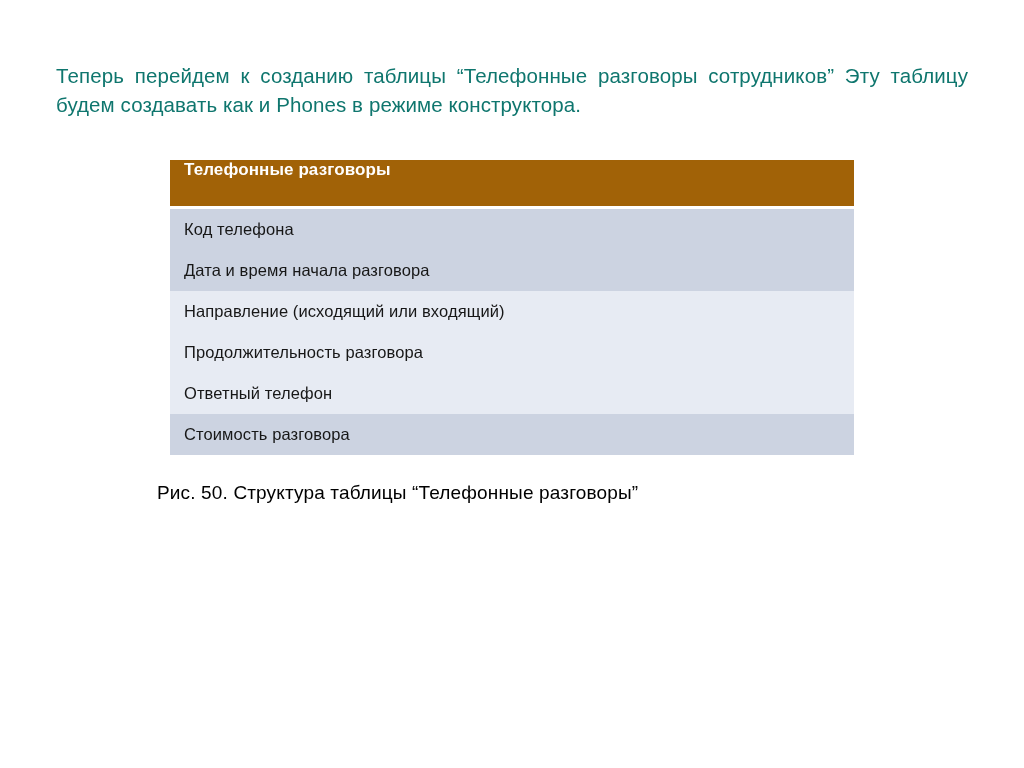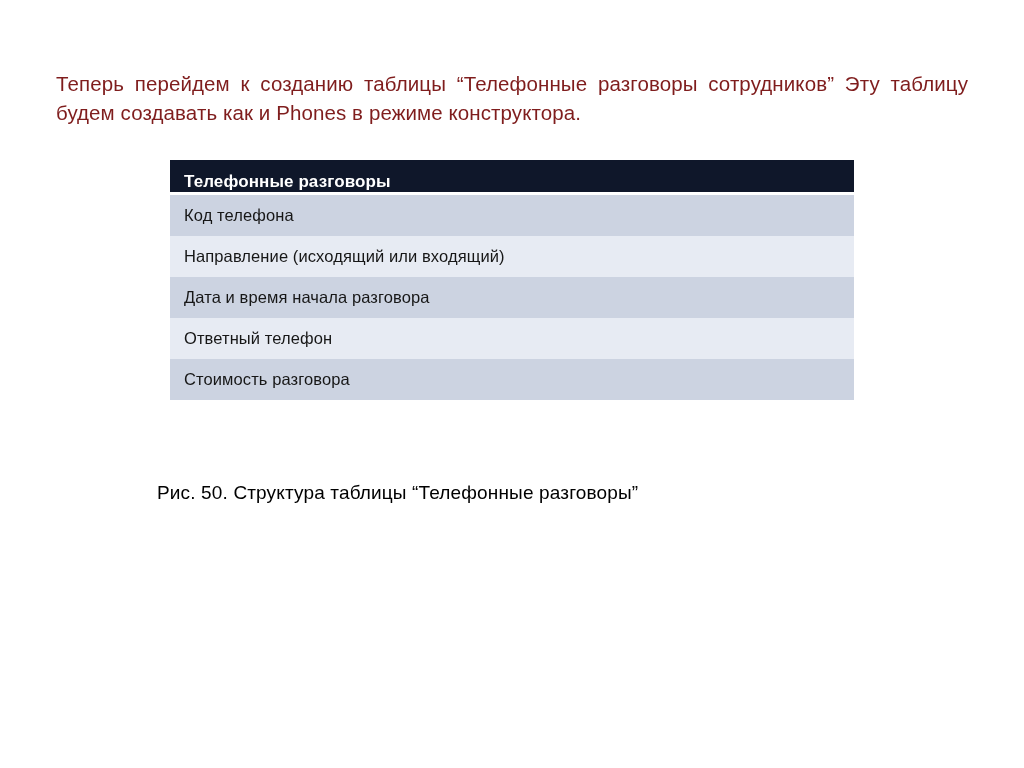--- a/index.html
+++ b/index.html
@@ -19,49 +19,49 @@
 
   .slide {
     position: absolute;
     inset: 0;
   }
 
   
   .intro {
     position: absolute;
     left: 56px;
-    top: 48px;
+    top: 40px;
     width: 912px;
     font-size: 20.5px;
     line-height: 29px;
     text-align: justify;
     text-justify: inter-word;
-    color: #7f1d1d;
+    color: #0f766e;
     letter-spacing: 0.1px;
   }
   .intro > span {
     display: inline;
   }
 
   
   .table-wrap {
     position: absolute;
     left: 170px;
     top: 160px;
     width: 684px;
   }
 
   .table-header {
-    height: 32px;
-    background: #0f172a;
+    height: 46px;
+    background: #a16207;
     color: #ffffff;
     font-size: 17px;
     font-weight: 700;
     display: flex;
-    align-items: flex-end;
+    align-items: flex-start;
     padding: 0 0 0 14px;
     box-sizing: border-box;
     letter-spacing: 0.1px;
   }
 
   .rows {
     margin-top: 3px;
     text-align: center;
   }
 
@@ -103,28 +103,31 @@
     <div class="table-header">
       <span>Телефонные разговоры</span>
     </div>
 
     <div class="rows">
 
       <div class="row shade-dark">
         <span>Код телефона</span>
       </div>
 
+      <div class="row shade-dark">
+        <span>Дата и время начала разговора</span>
+      </div>
+
       <div class="row shade-light">
         <span>Направление (исходящий или входящий)</span>
       </div>
 
-      <div class="row shade-dark">
-        <span>Дата и время начала разговора</span>
+      <div class="row shade-light">
+        <span>Продолжительность разговора</span>
       </div>
-
 
       <div class="row shade-light">
         <span>Ответный телефон</span>
       </div>
 
       <div class="row shade-dark">
         <span>Стоимость разговора</span>
       </div>
 
     </div>

